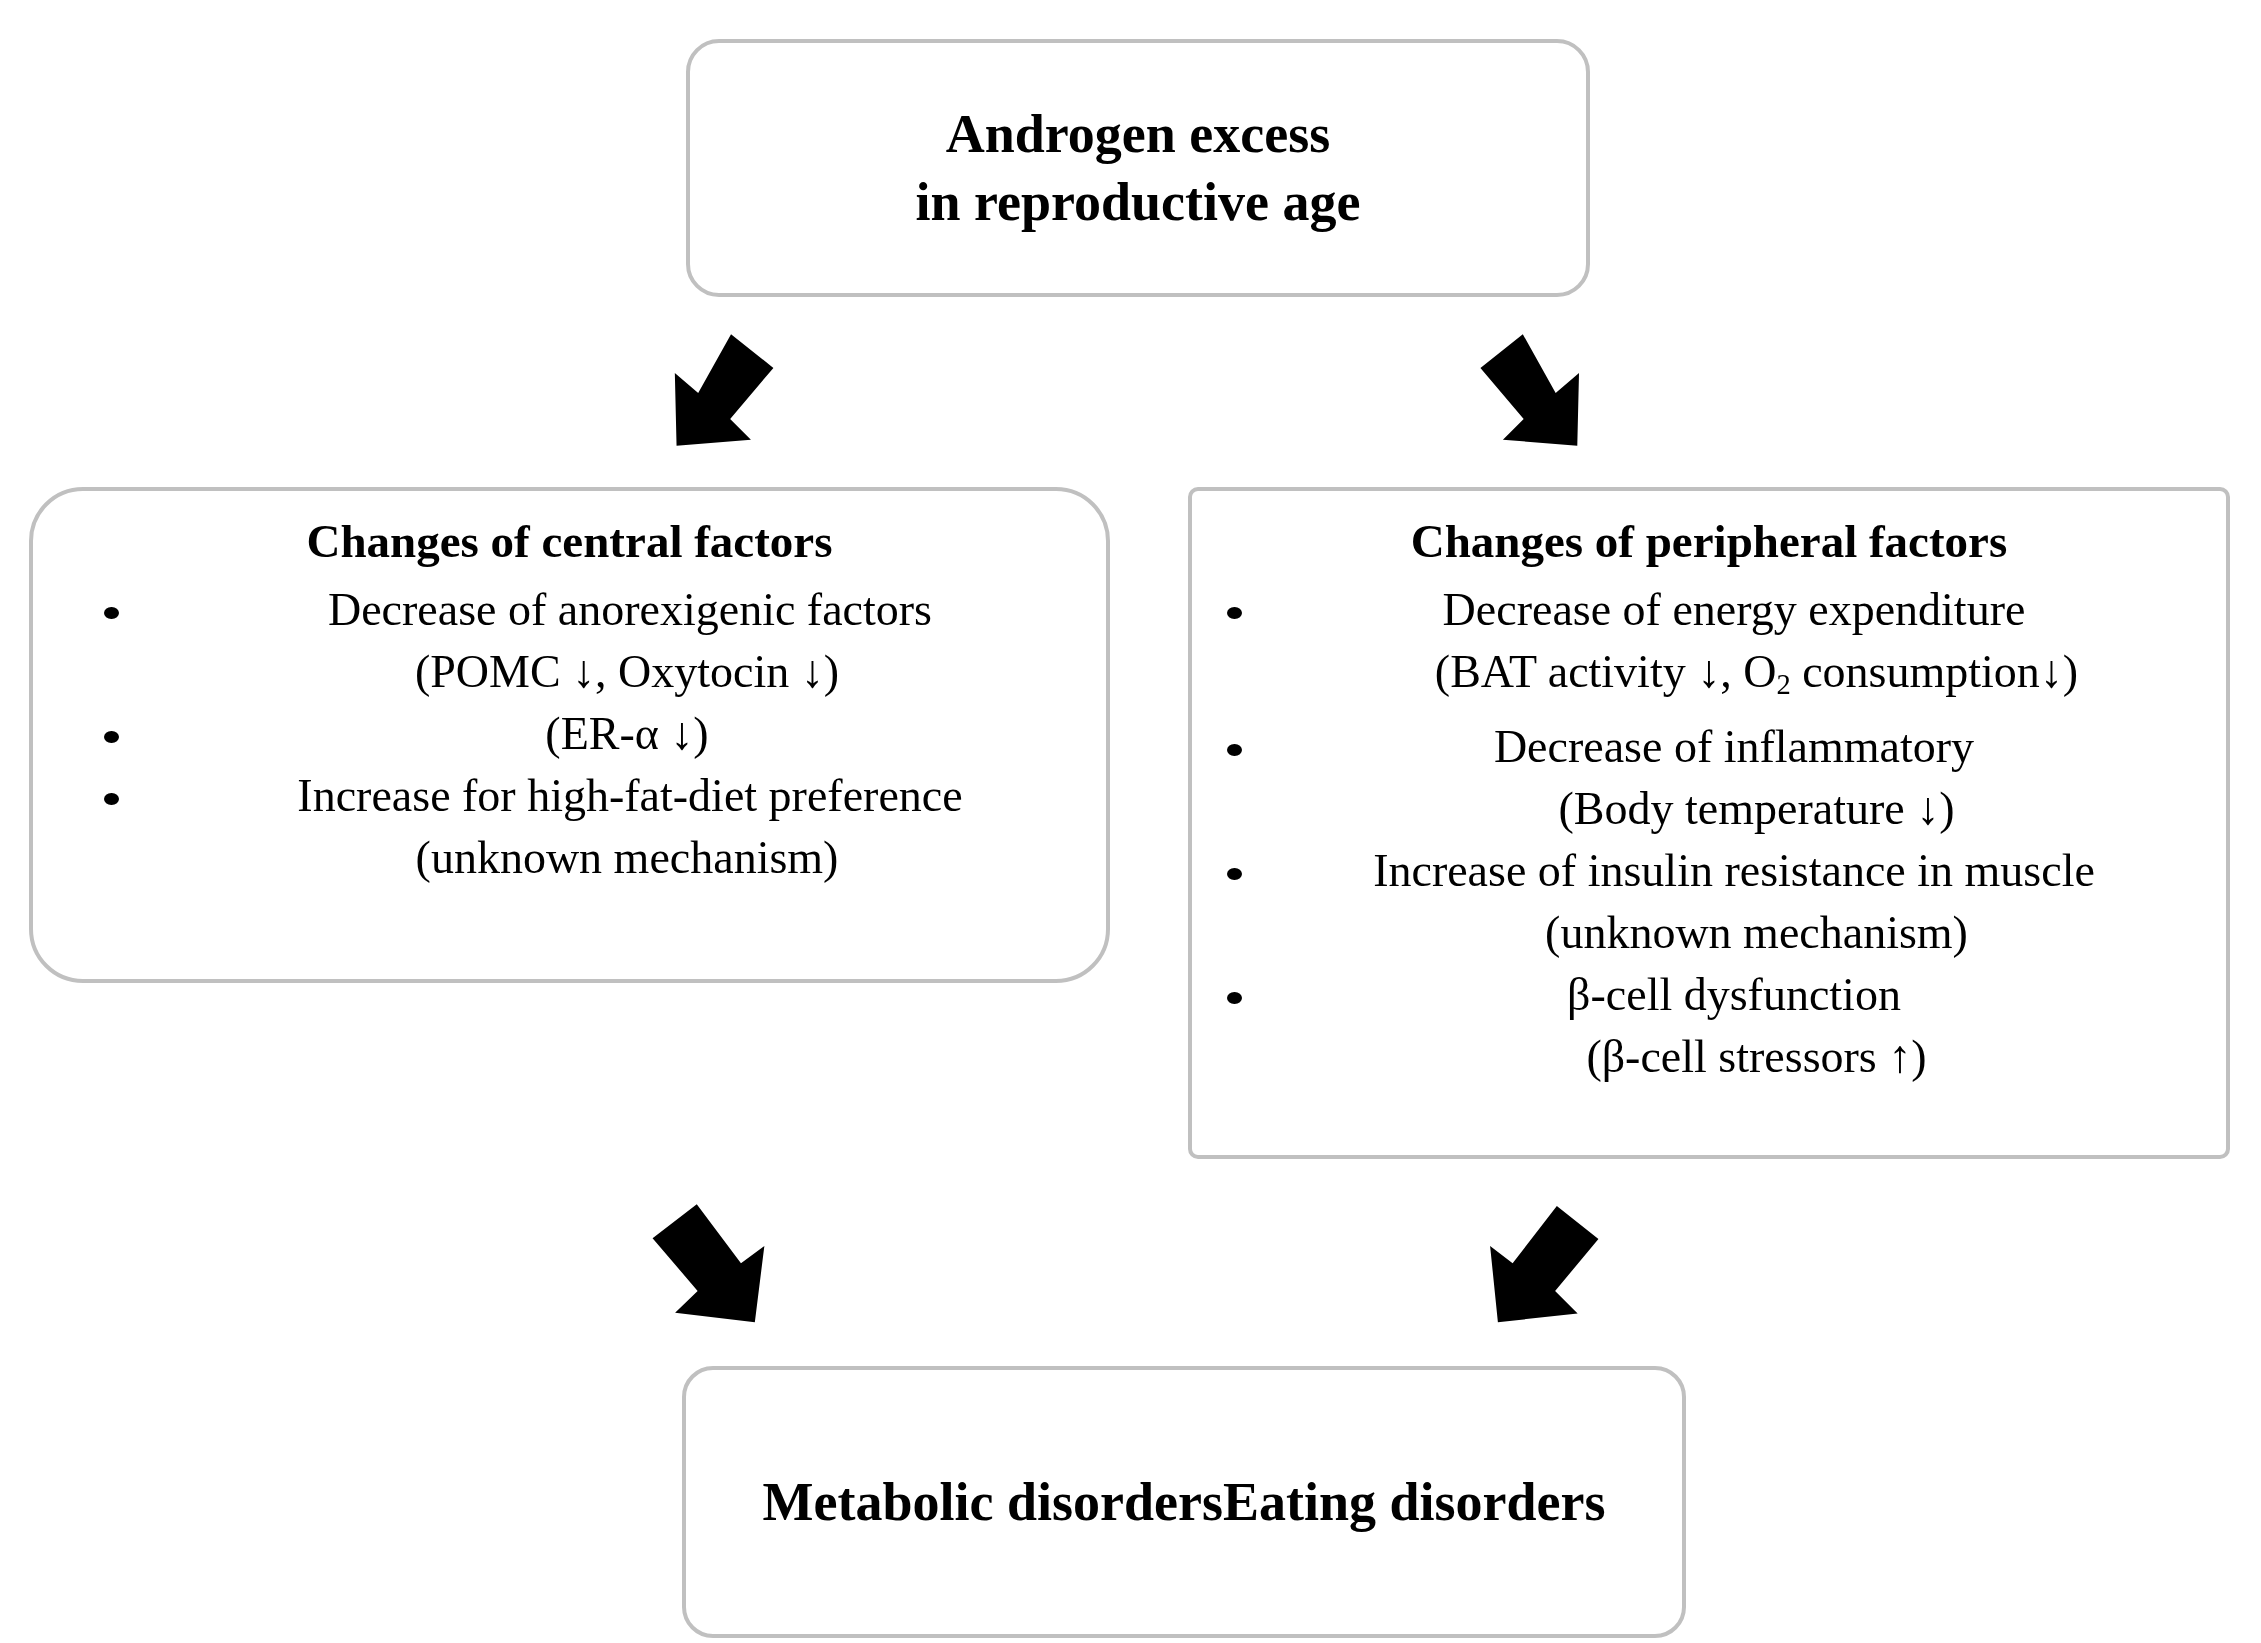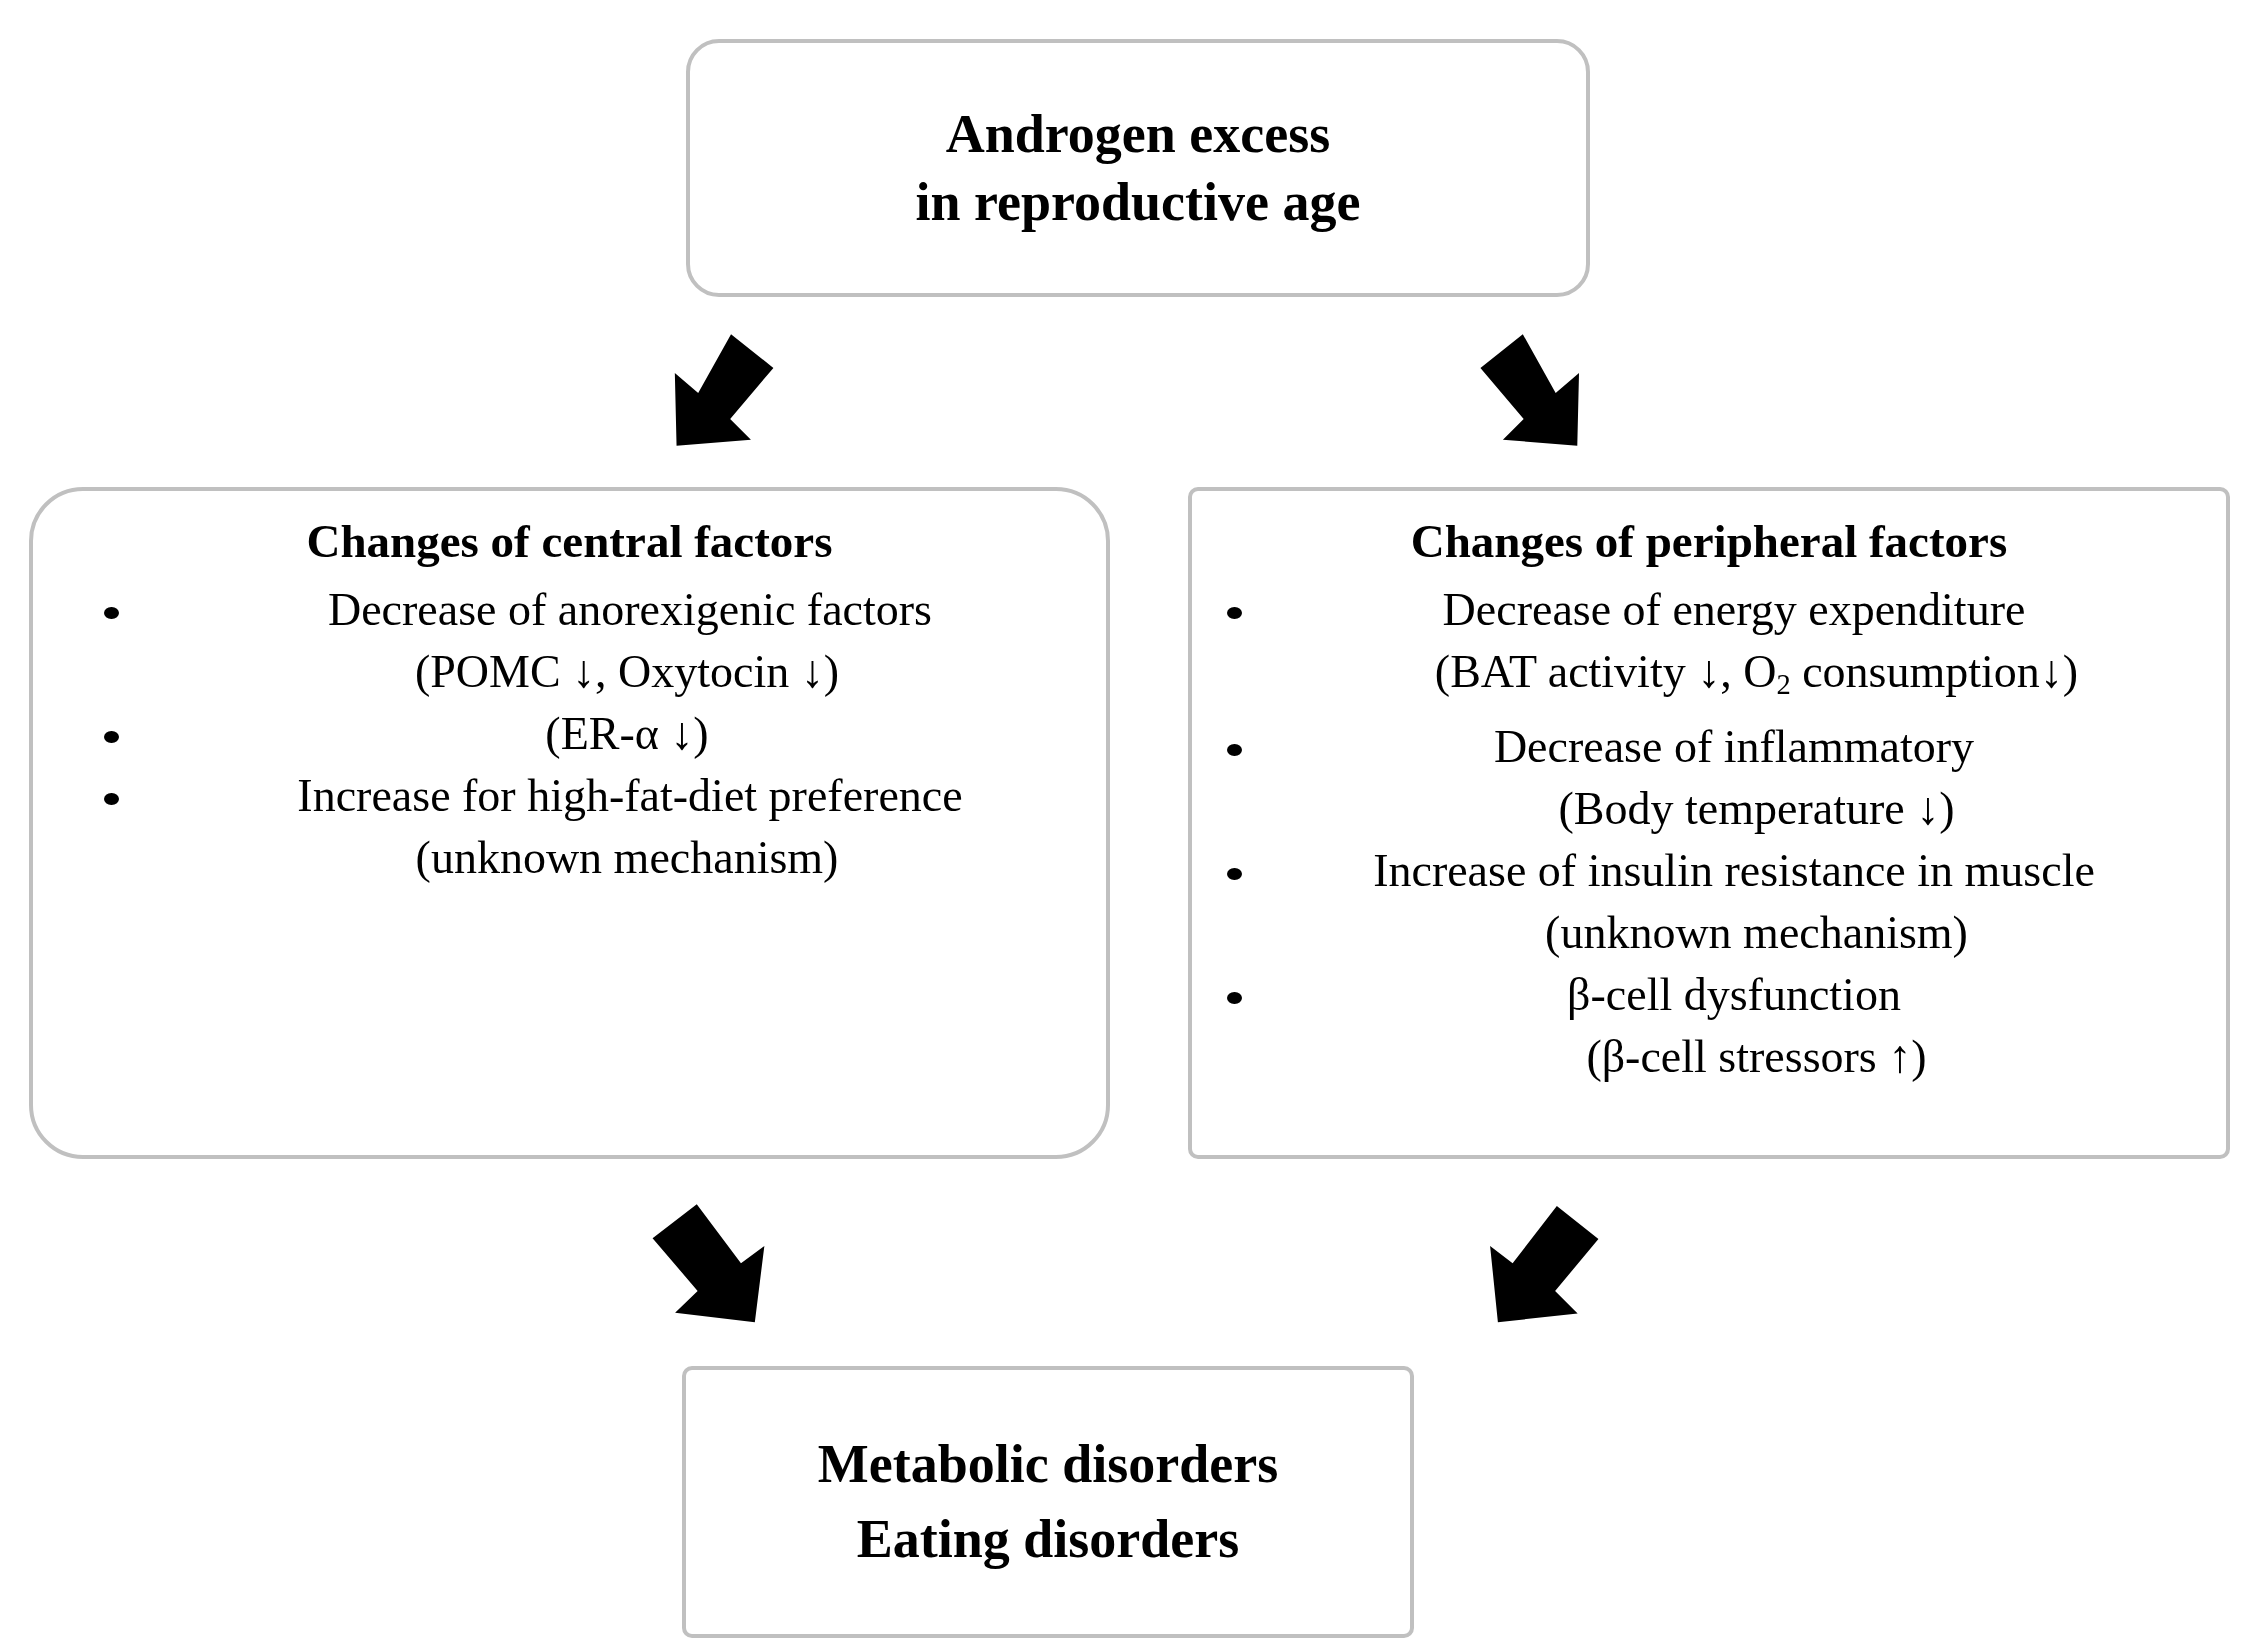--- a/index.html
+++ b/index.html
@@ -41,41 +41,40 @@
     font-weight: bold;
     font-size: 54px;
     line-height: 68px;
     white-space: nowrap;
   }
 
   
   #box-bottom {
     left: 682px;
     top: 1358px;
-    width: 732px;
+    width: 1004px;
     height: 272px;
-    border-radius: 10px;
+    border-radius: 31px;
     display: flex;
-    flex-direction: column;
     align-items: center;
     justify-content: center;
   }
   #box-bottom .line {
     font-weight: bold;
     font-size: 54px;
     line-height: 75px;
     white-space: nowrap;
   }
 
   
   #box-left {
     left: 29px;
     top: 479px;
     width: 1081px;
-    height: 672px;
+    height: 496px;
     border-radius: 54px;
   }
   #box-right {
     left: 1188px;
     top: 479px;
     width: 1042px;
     height: 672px;
     border-radius: 10px;
   }
   .panel-inner {

